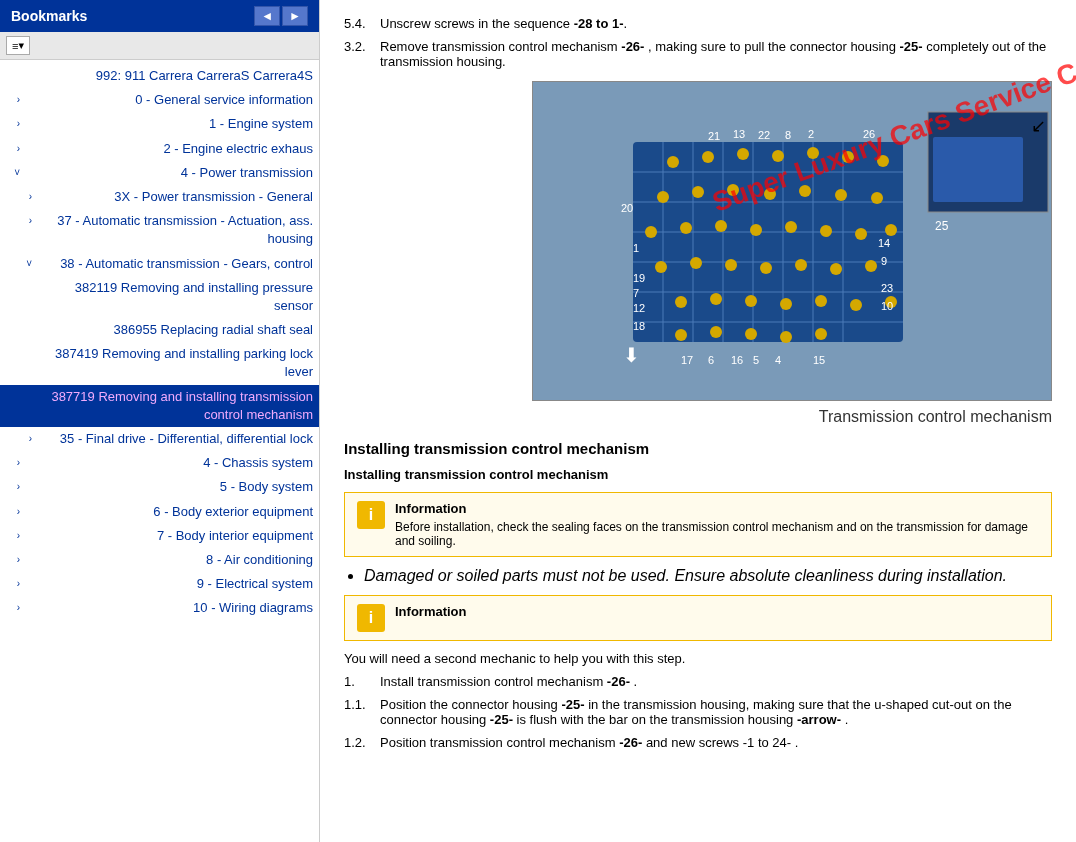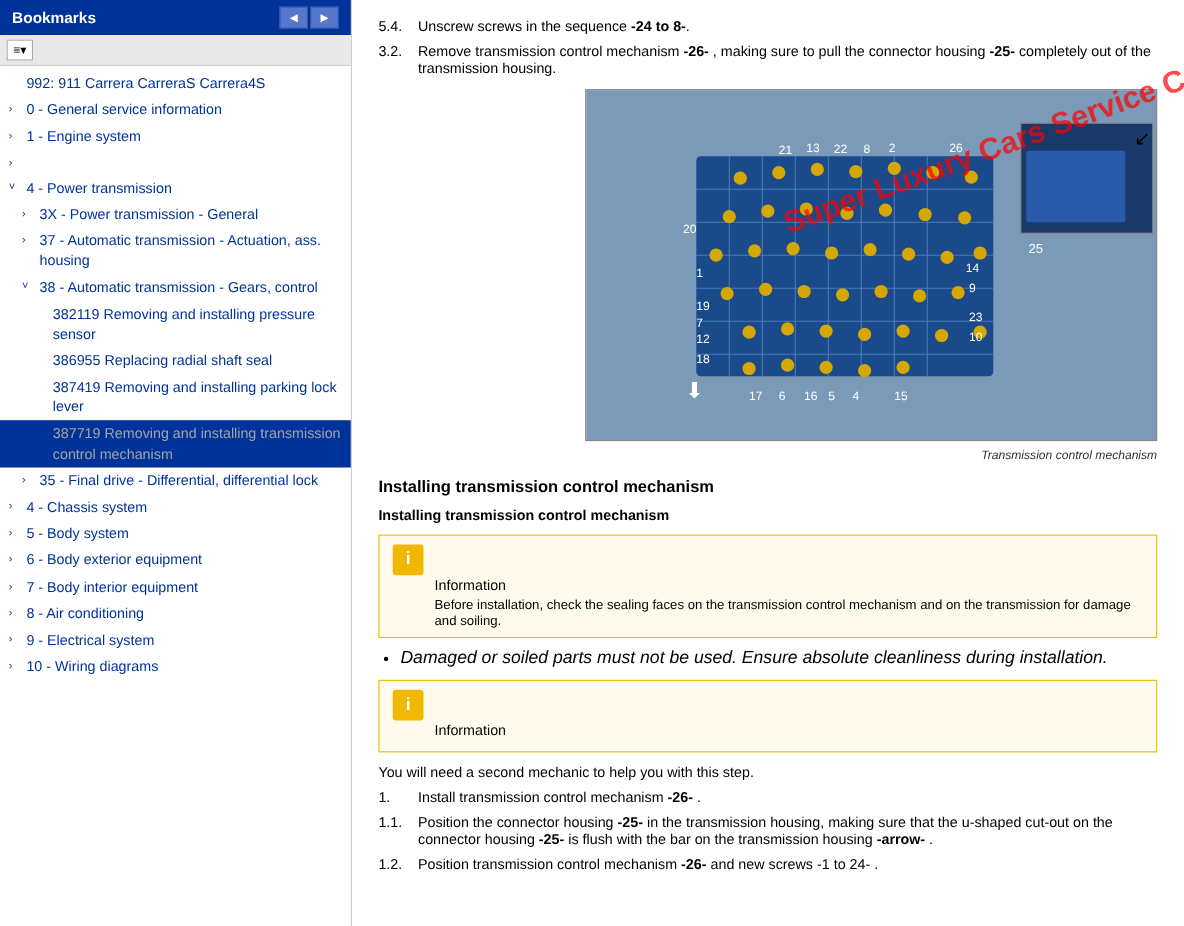--- a/index.html
+++ b/index.html
@@ -47,22 +47,23 @@
       overflow-y: auto;
       padding: 4px 0;
     }
     .tree-item {
       padding: 3px 6px 3px 8px;
       cursor: pointer;
       display: flex;
       align-items: flex-start;
       color: #003399;
       line-height: 1.4;
-    }
-    .tree-item.selected { background: #003399; color: #a3a3a3; }
+      text-align: right;
+    }
+    .tree-item.selected { background: #003399; color: #f0abfc; }
     .tree-item .arrow {
       margin-right: 4px;
       font-size: 10px;
       margin-top: 2px;
       min-width: 12px;
     }
     .tree-item .label { flex: 1; }
     .tree-item.indent1 { padding-left: 20px; }
     .tree-item.indent2 { padding-left: 32px; }
 
@@ -95,32 +96,31 @@
       color: #fff;
       font-weight: bold;
       font-size: 16px;
       width: 28px;
       height: 28px;
       display: flex; align-items: center; justify-content: center;
       border-radius: 3px;
       flex-shrink: 0;
     }
     .info-content {}
-    .info-title { font-weight: normal; margin-bottom: 4px; margin-top: 29px; }
+    .info-title { font-weight: bold; margin-bottom: 4px; }
     .info-body { font-size: 12px; }
 
     .bullet-list { list-style: disc; padding-left: 20px; font-style: italic; font-size: 16px; margin: 6px 0; }
 
     .img-container {
       margin: 12px 0;
       text-align: right;
     }
     .img-caption {
-      font-style: italic;
-      font-size: 11px;
+      font-size: 16px;
       color: #333;
       margin-top: 4px;
     }
 
     
     .watermark {
       position: absolute;
       top: 110px;
       left: 380px;
       color: red;
@@ -171,20 +171,21 @@
       <div class="tree-item ">
         <span class="arrow">›</span>
         <span class="label">0 - General service information</span>
       </div>
       <div class="tree-item ">
         <span class="arrow">›</span>
         <span class="label">1 - Engine system</span>
       </div>
       <div class="tree-item ">
         <span class="arrow">›</span>
+        <span class="label">2 - Engine electric exhaus</span>
       </div>
       <div class="tree-item ">
         <span class="arrow">˅</span>
         <span class="label">4 - Power transmission</span>
       </div>
       <div class="tree-item indent1">
         <span class="arrow">›</span>
         <span class="label">3X - Power transmission - General</span>
       </div>
       <div class="tree-item indent1">
@@ -246,21 +247,21 @@
     </div>
 </div>
 
 <div id="main">
 
   <div class="watermark">Super Luxury Cars Service Center</div>
 
   <div class="step">
     <div class="step-num">5.4.</div>
     <div class="step-text">
-      Unscrew screws in the sequence <strong>-24 to 8-</strong>.
+      Unscrew screws in the sequence <strong>-28 to 1-</strong>.
     </div>
   </div>
   <div class="step">
     <div class="step-num">3.2.</div>
     <div class="step-text">
       Remove transmission control mechanism <strong>-26-</strong> , making sure to pull the connector housing <strong>-25-</strong> completely out of the transmission housing.
     </div>
   </div>
 
   <div class="img-container">

